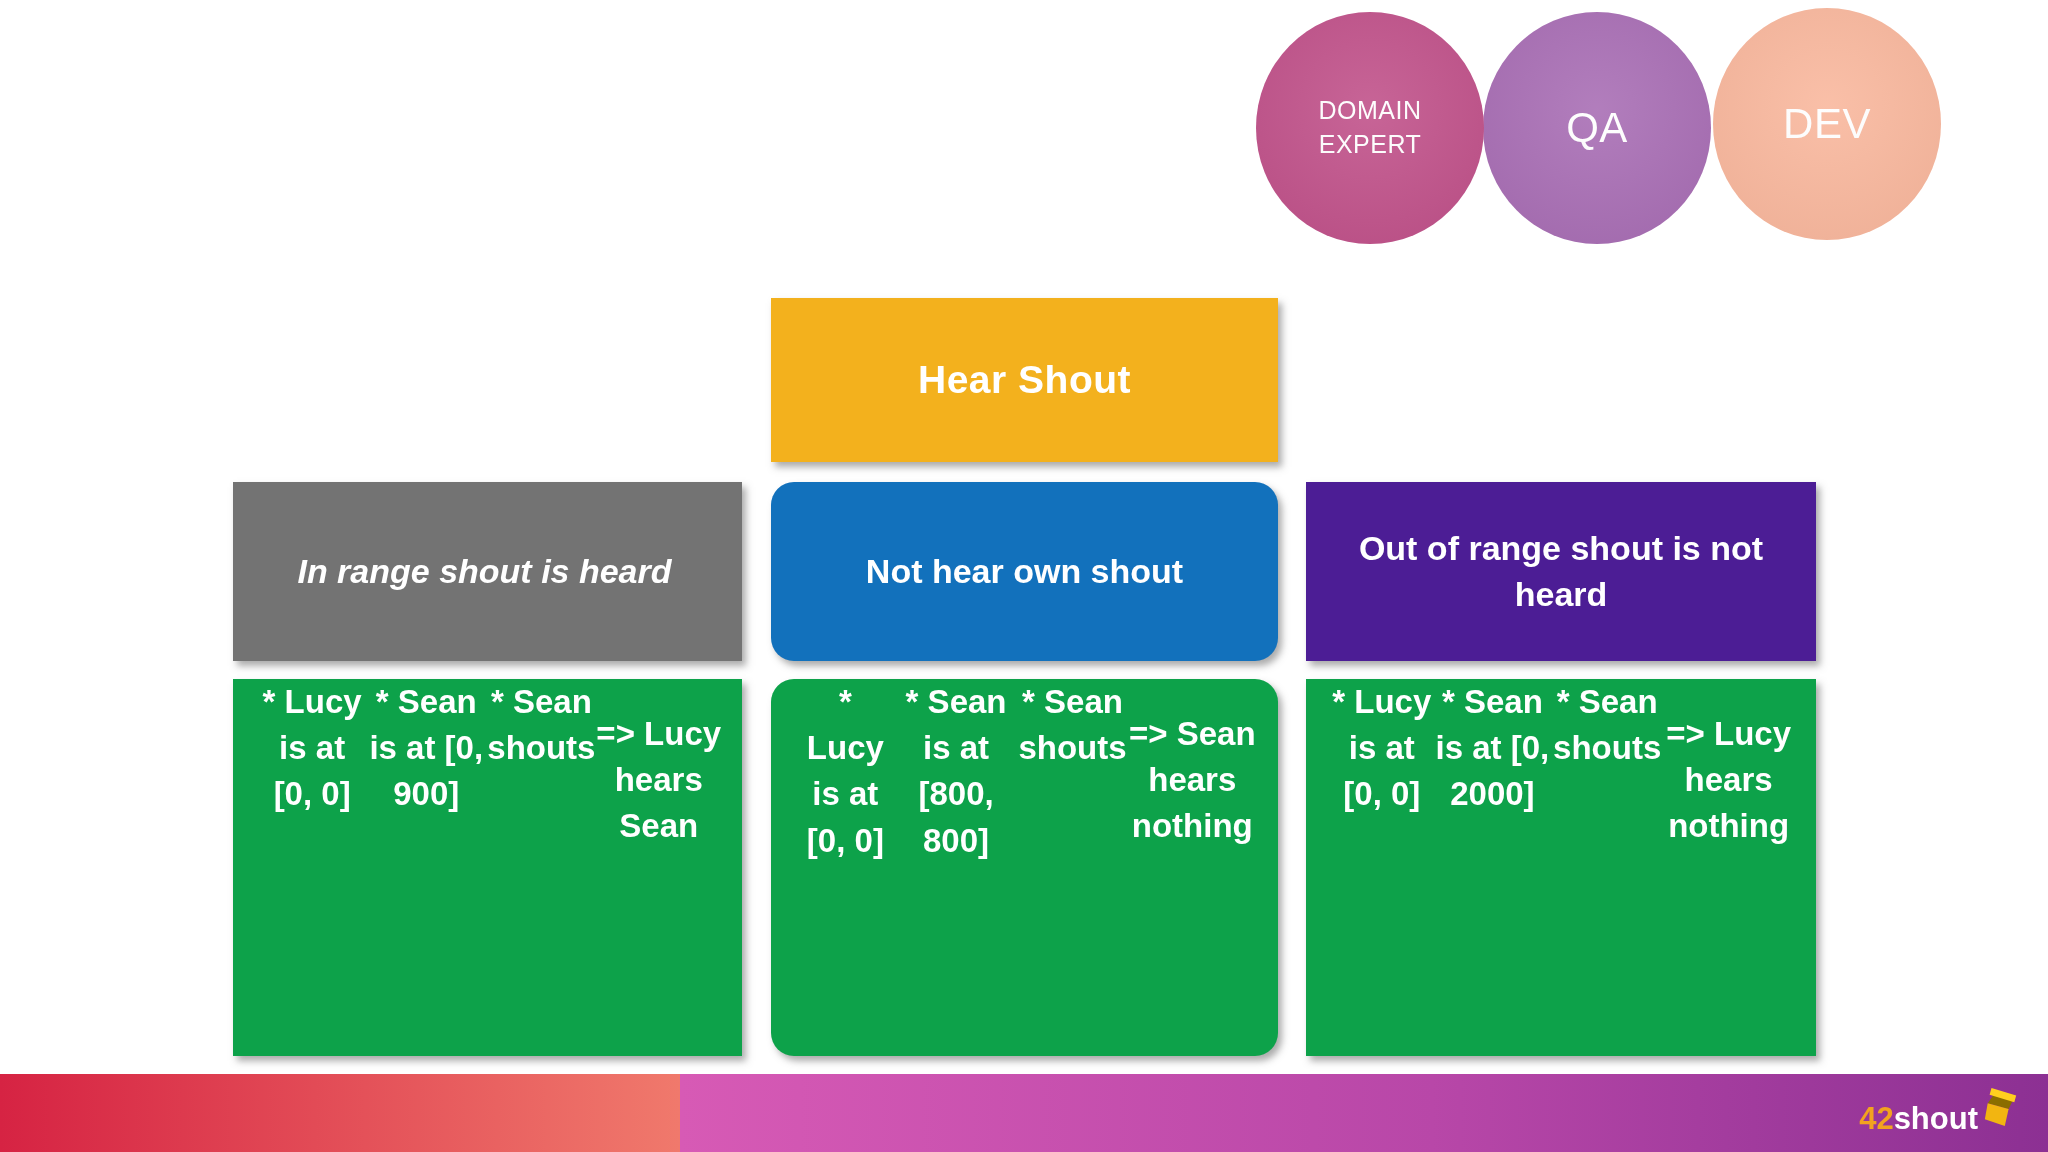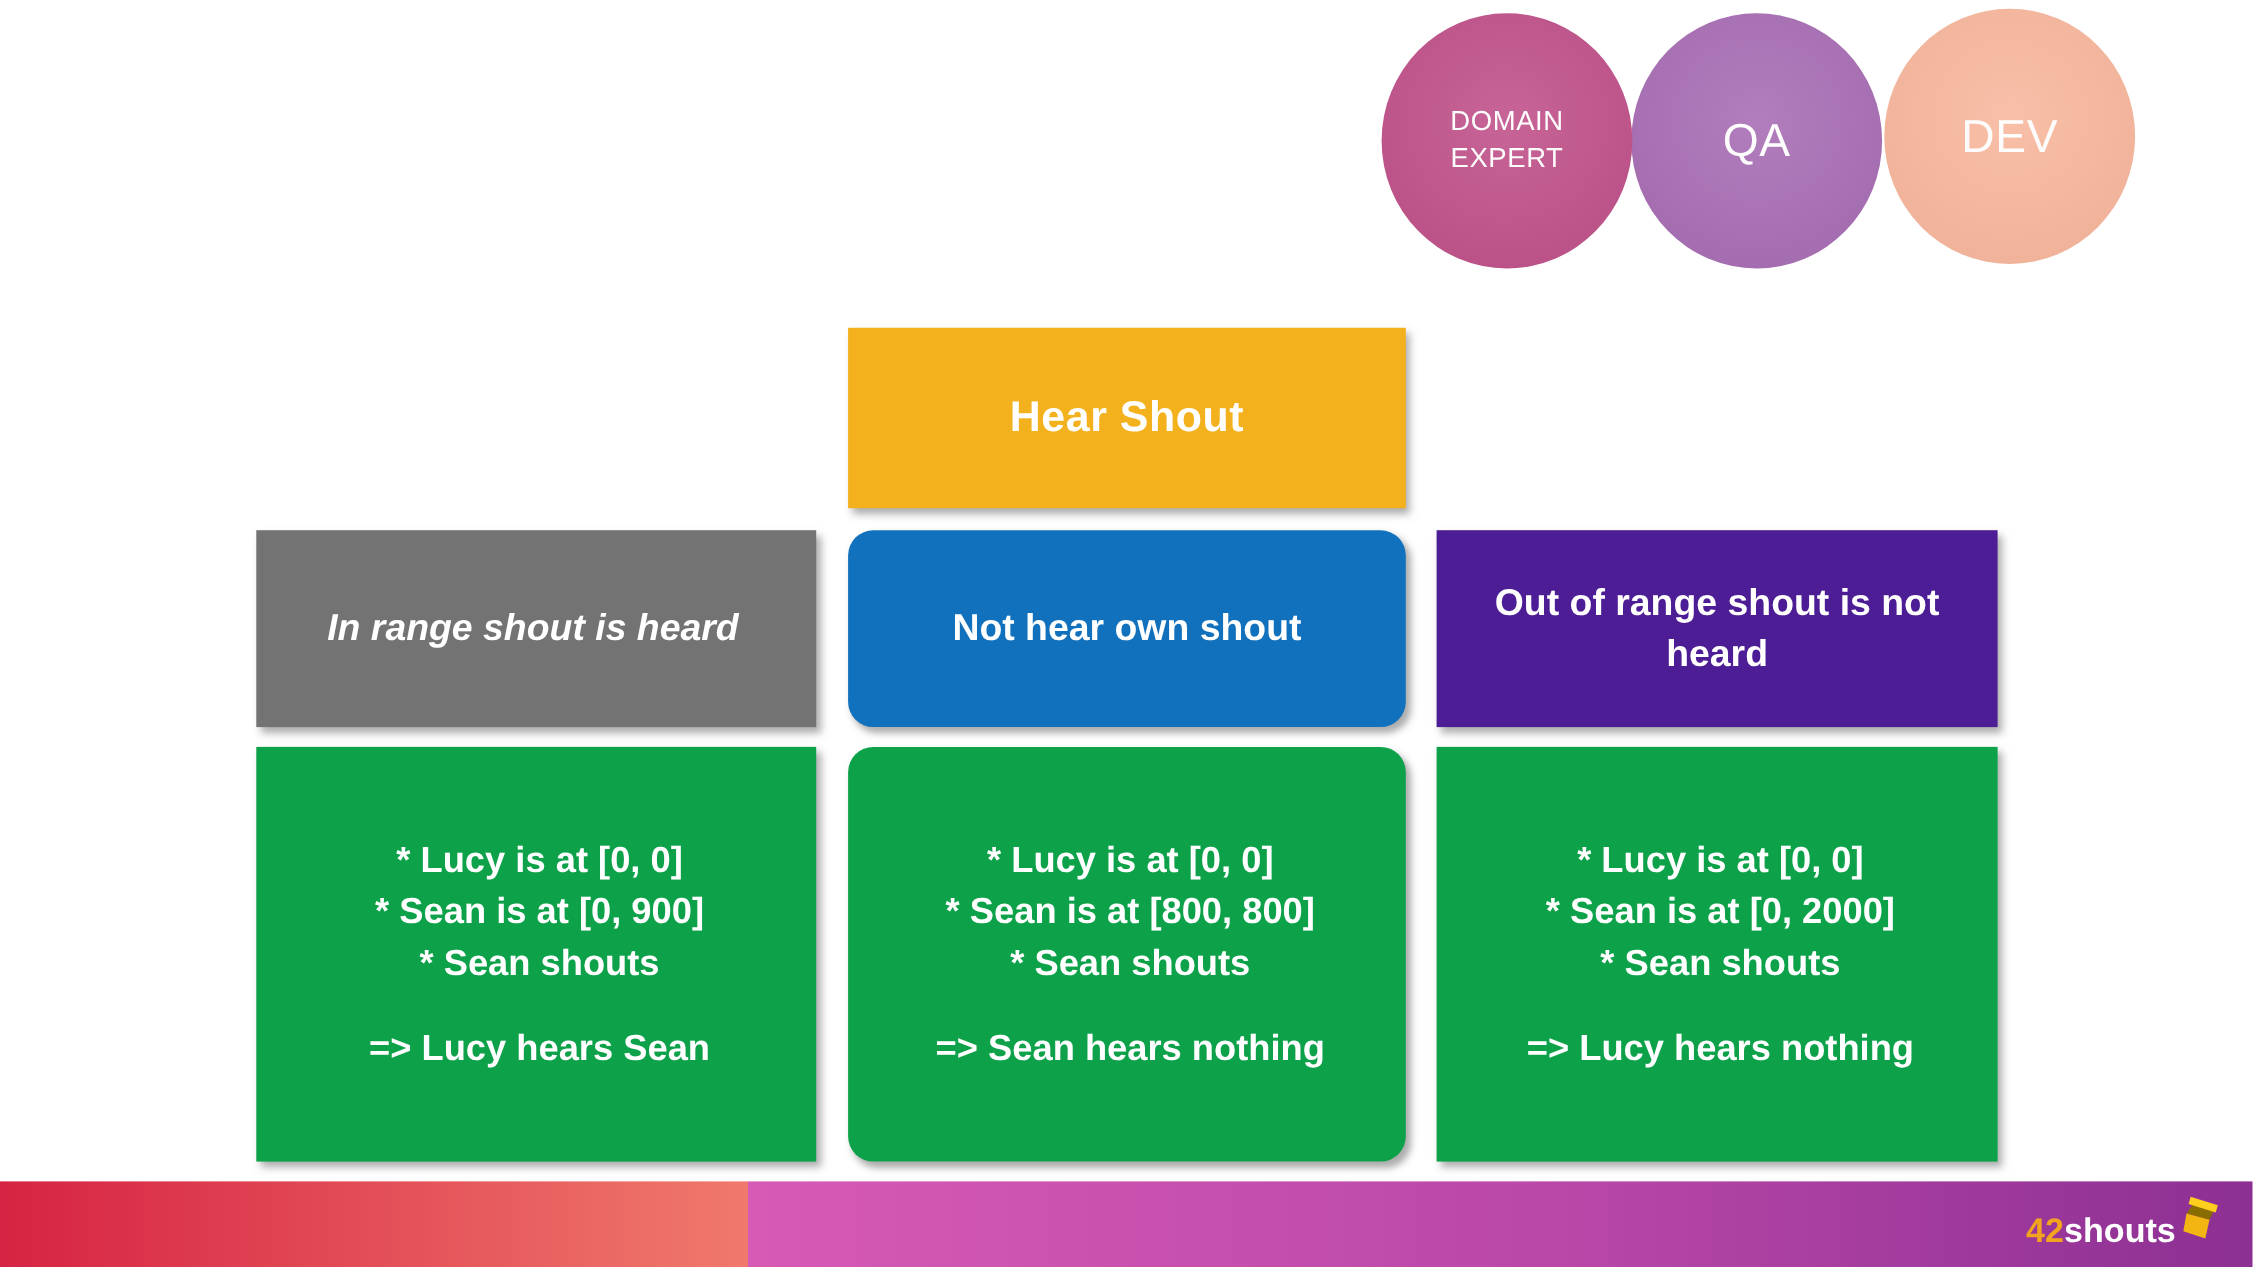--- a/index.html
+++ b/index.html
@@ -21,21 +21,21 @@
 
   
   .box{position:absolute;color:#ffffff;box-shadow:4px 5px 7px rgba(90,90,90,0.5);text-align:center;}
   .feature-box{left:771px;top:298px;width:507px;height:164px;
           display:flex;align-items:center;justify-content:center;
           font-weight:700;font-size:39px;letter-spacing:0.5px;}
   .header-box{top:482px;height:179px;display:flex;align-items:center;justify-content:center;
           text-align:center;font-weight:700;font-size:34px;line-height:1.35;padding:0 42px;
           box-sizing:border-box;}
   .header-box.italic{font-style:italic;}
-  .body-box{top:679px;height:377px;display:flex;flex-direction:column;justify-content:center;
+  .body-box{top:679px;height:377px;display:flex;justify-content:center;
           box-sizing:border-box;padding:0 20px 0 26px;font-weight:700;font-size:33px;line-height:1.4;}
   .col1{left:233px;width:509px;}
   .col2{left:771px;width:507px;border-radius:23px;}
   .col3{left:1306px;width:510px;}
   .body-box .result{margin-top:32px;}
 
   
   .bar-seg{position:absolute;top:1074px;height:78px;}
   .bar-left{left:0;width:680px;}
   .bar-right{left:680px;width:1368px;}
@@ -94,21 +94,21 @@
     <div>* Sean is at [0, 2000]</div>
     <div>* Sean shouts</div>
     <div class="result">=&gt; Lucy hears nothing</div>
   </div>
 
   <div class="bar-seg bar-left" style="background: linear-gradient(90deg, rgb(214, 35, 67), rgb(240, 121, 108));"></div>
   <div class="bar-seg bar-right" style="background: linear-gradient(90deg, rgb(215, 90, 181) 0%, rgb(184, 71, 168) 55%, rgb(140, 48, 147) 100%);"></div>
 
   <div class="logo">
     <span class="t prefix">42</span>
-    <span class="t suffix">shouts</span>
+    <span class="t suffix">shout</span>
     <svg width="38" height="42" viewBox="0 0 40 44" aria-hidden="true">
       <polygon points="6,18 28,24 34,12 13,8" fill="#8a6d00"></polygon>
       <polygon points="10,2 36,10 34,17 8,9" fill="#ffcf1f"></polygon>
       <polygon points="6,18 28,24 24,42 3,35" fill="#f2b511"></polygon>
     </svg>
   </div>
 
 </div>
 
 </body></html>

